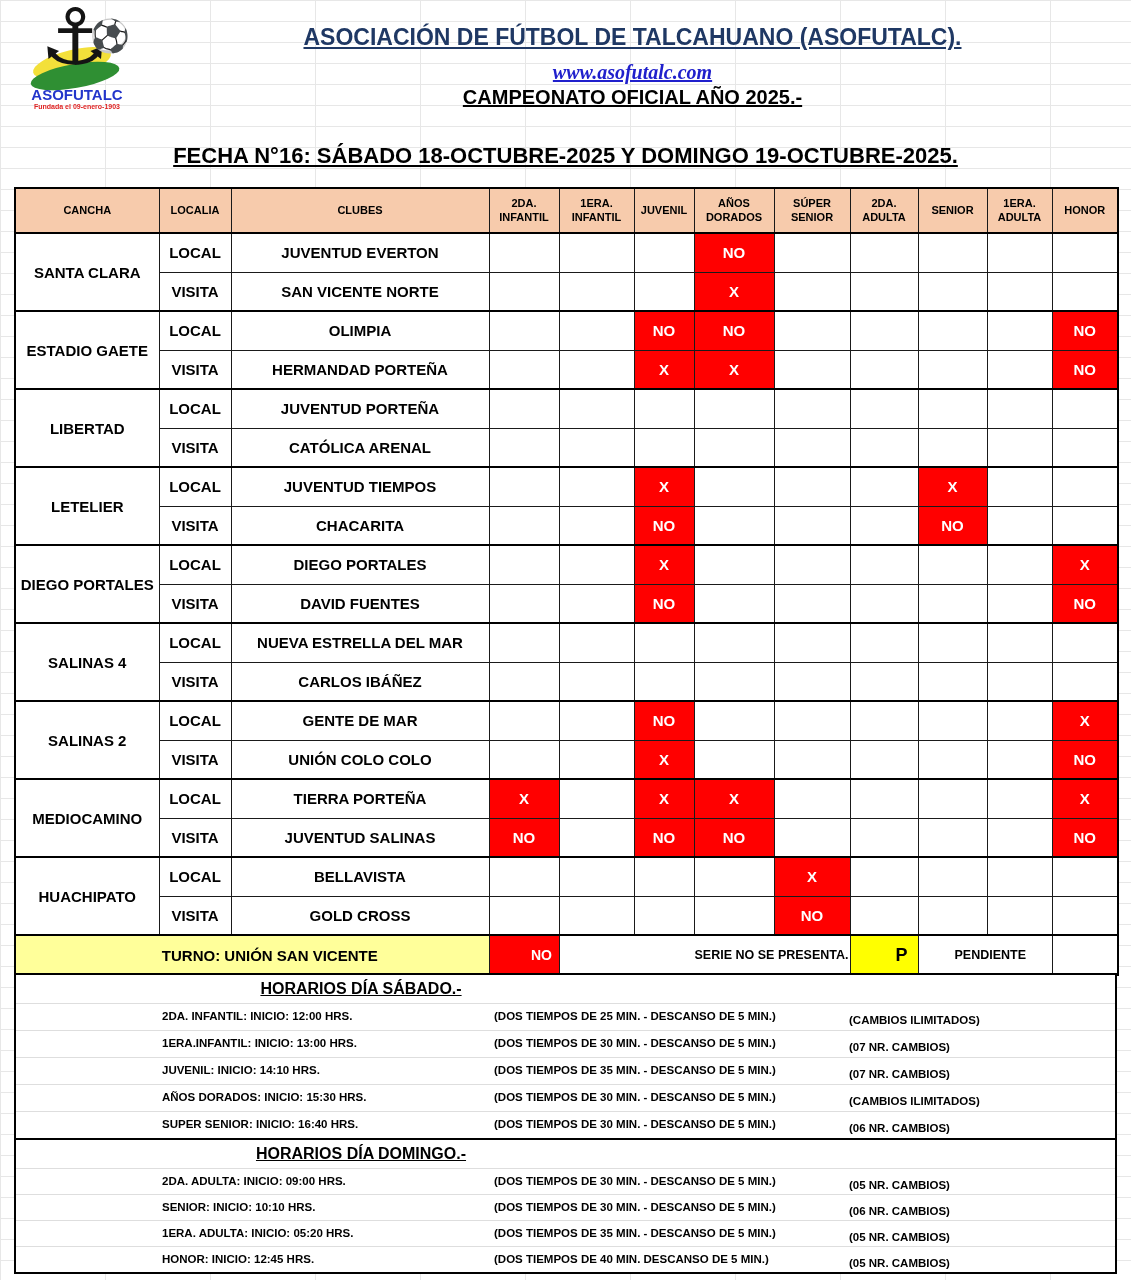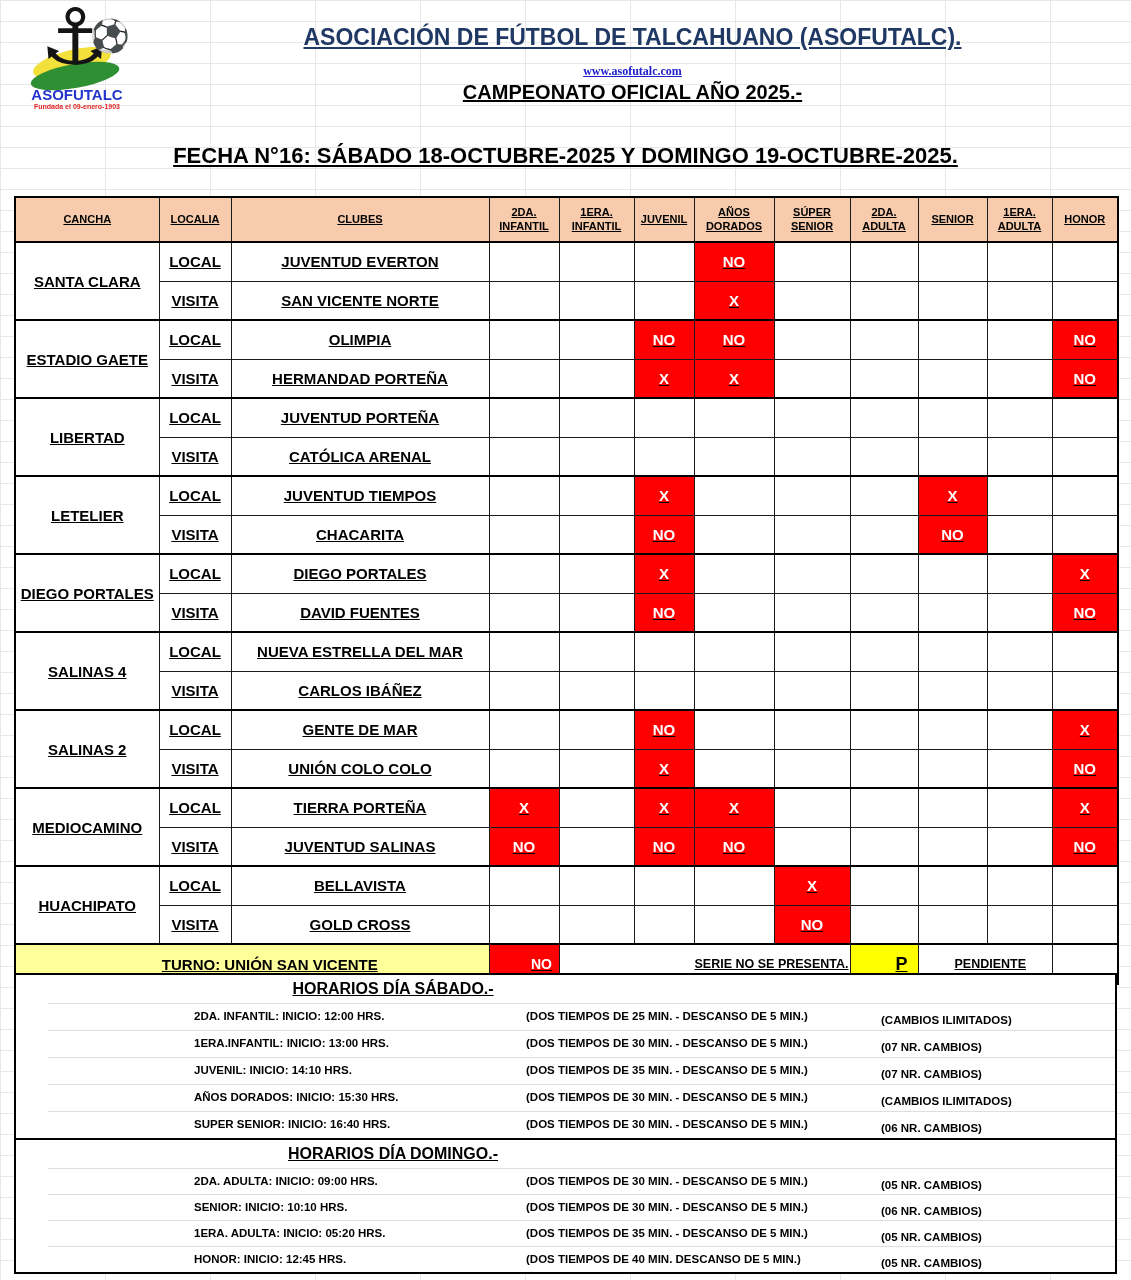--- a/index.html
+++ b/index.html
@@ -20,41 +20,41 @@
   .logo .swoosh-g { position:absolute; left:6px; top:58px; width:90px; height:24px; background:#2f8f33; border-radius:50%; transform:rotate(-10deg); }
   .logo .anchor { position:absolute; left:16px; top:-8px; font-size:78px; line-height:1; color:#141414; }
   .logo .ball { position:absolute; right:0px; top:14px; font-size:32px; line-height:1; color:#141414; }
   .logo .name { position:absolute; left:0; right:0; top:80px; text-align:center; color:#2335cb; font-weight:bold; font-size:15px; }
   .logo .tagline { position:absolute; left:0; right:0; top:97px; text-align:center; color:#e02424; font-weight:bold; font-size:7px; }
 
   
   .title-block { position:absolute; left:140px; top:0; width:985px; text-align:center; }
   .main-title { margin-top:24px; font-size:23px; font-weight:bold; color:#1f3864; text-decoration:underline; }
   .website-line { margin-top:10px; }
-  .website-line a { font-family:"Liberation Serif","DejaVu Serif",serif; font-weight:bold; font-size:12px; color:#2020cc; text-decoration:underline; }
+  .website-line a { font-family:"Liberation Serif","DejaVu Serif",serif; font-style:italic; font-weight:bold; font-size:20px; color:#2020cc; text-decoration:underline; }
   .championship { margin-top:2px; font-size:20px; font-weight:bold; color:#000; text-decoration:underline; }
   .fecha { position:absolute; top:143px; left:0; width:1131px; text-align:center; font-size:22px; font-weight:bold; color:#000; text-decoration:underline; }
 
   
-  table.fixture { position:absolute; left:14px; top:196px; width:1103px; border-collapse:collapse; table-layout:fixed; background:#fff; border:2px solid #000;text-decoration:underline; }
+  table.fixture { position:absolute; left:14px; top:187px; width:1103px; border-collapse:collapse; table-layout:fixed; background:#fff; border:2px solid #000; }
   .fixture th, .fixture td { border:1px solid #1a1a1a; padding:0 1px; text-align:center; vertical-align:middle; overflow:hidden; }
   .fixture thead th { background:#f7cbac; height:45px; font-size:11px; font-weight:bold; line-height:1.25; color:#000; }
   .fixture tbody td { height:39px; font-size:15px; font-weight:bold; color:#000; background:#fff; }
   .fixture tr.venue-start td { border-top:2px solid #000; }
   .fixture td.mark-cell.marked { background:#ff0000; color:#fff; }
   .fixture tr.legend-row td { height:40px; border-top:2px solid #000;padding-left:36px; }
   .fixture td.turno-cell { background:#ffff9a; font-size:15px; }
   .fixture td.legend-no { background:#ff0000; color:#fff; font-size:14px; }
   .fixture td.legend-serie { text-align:right; padding-left:5px; font-size:12.5px; }
   .fixture td.legend-p { background:#ffff00; font-size:18px; }
   .fixture td.legend-pendiente { text-align:left; padding-left:7px; font-size:12.5px; }
 
   
   .horarios { position:absolute; left:14px; top:973px; width:1103px; border:2px solid #000; background:#fff; }
-  .h-section { position:relative;padding-left:32px; }
+  .h-section { position:relative; }
   .h-section.sat { border-bottom:2px solid #000; }
   .h-title-wrap { width:690px; text-align:center; height:28px; padding-top:5px; }
   .h-title { font-size:16px; font-weight:bold; text-decoration:underline; color:#000; }
   .h-row { position:relative; height:27px; border-top:1px solid #dedede; }
   .h-section.sun .h-row { height:26px; }
   .h-row .lbl  { position:absolute; left:146px; top:6px; font-size:11.5px; font-weight:bold; white-space:nowrap; }
   .h-row .time { position:absolute; left:478px; top:6px; font-size:11.5px; font-weight:bold; white-space:nowrap; }
   .h-row .subs { position:absolute; left:833px; top:10px; font-size:11.5px; font-weight:bold; white-space:nowrap; }
 </style>
 </head>

